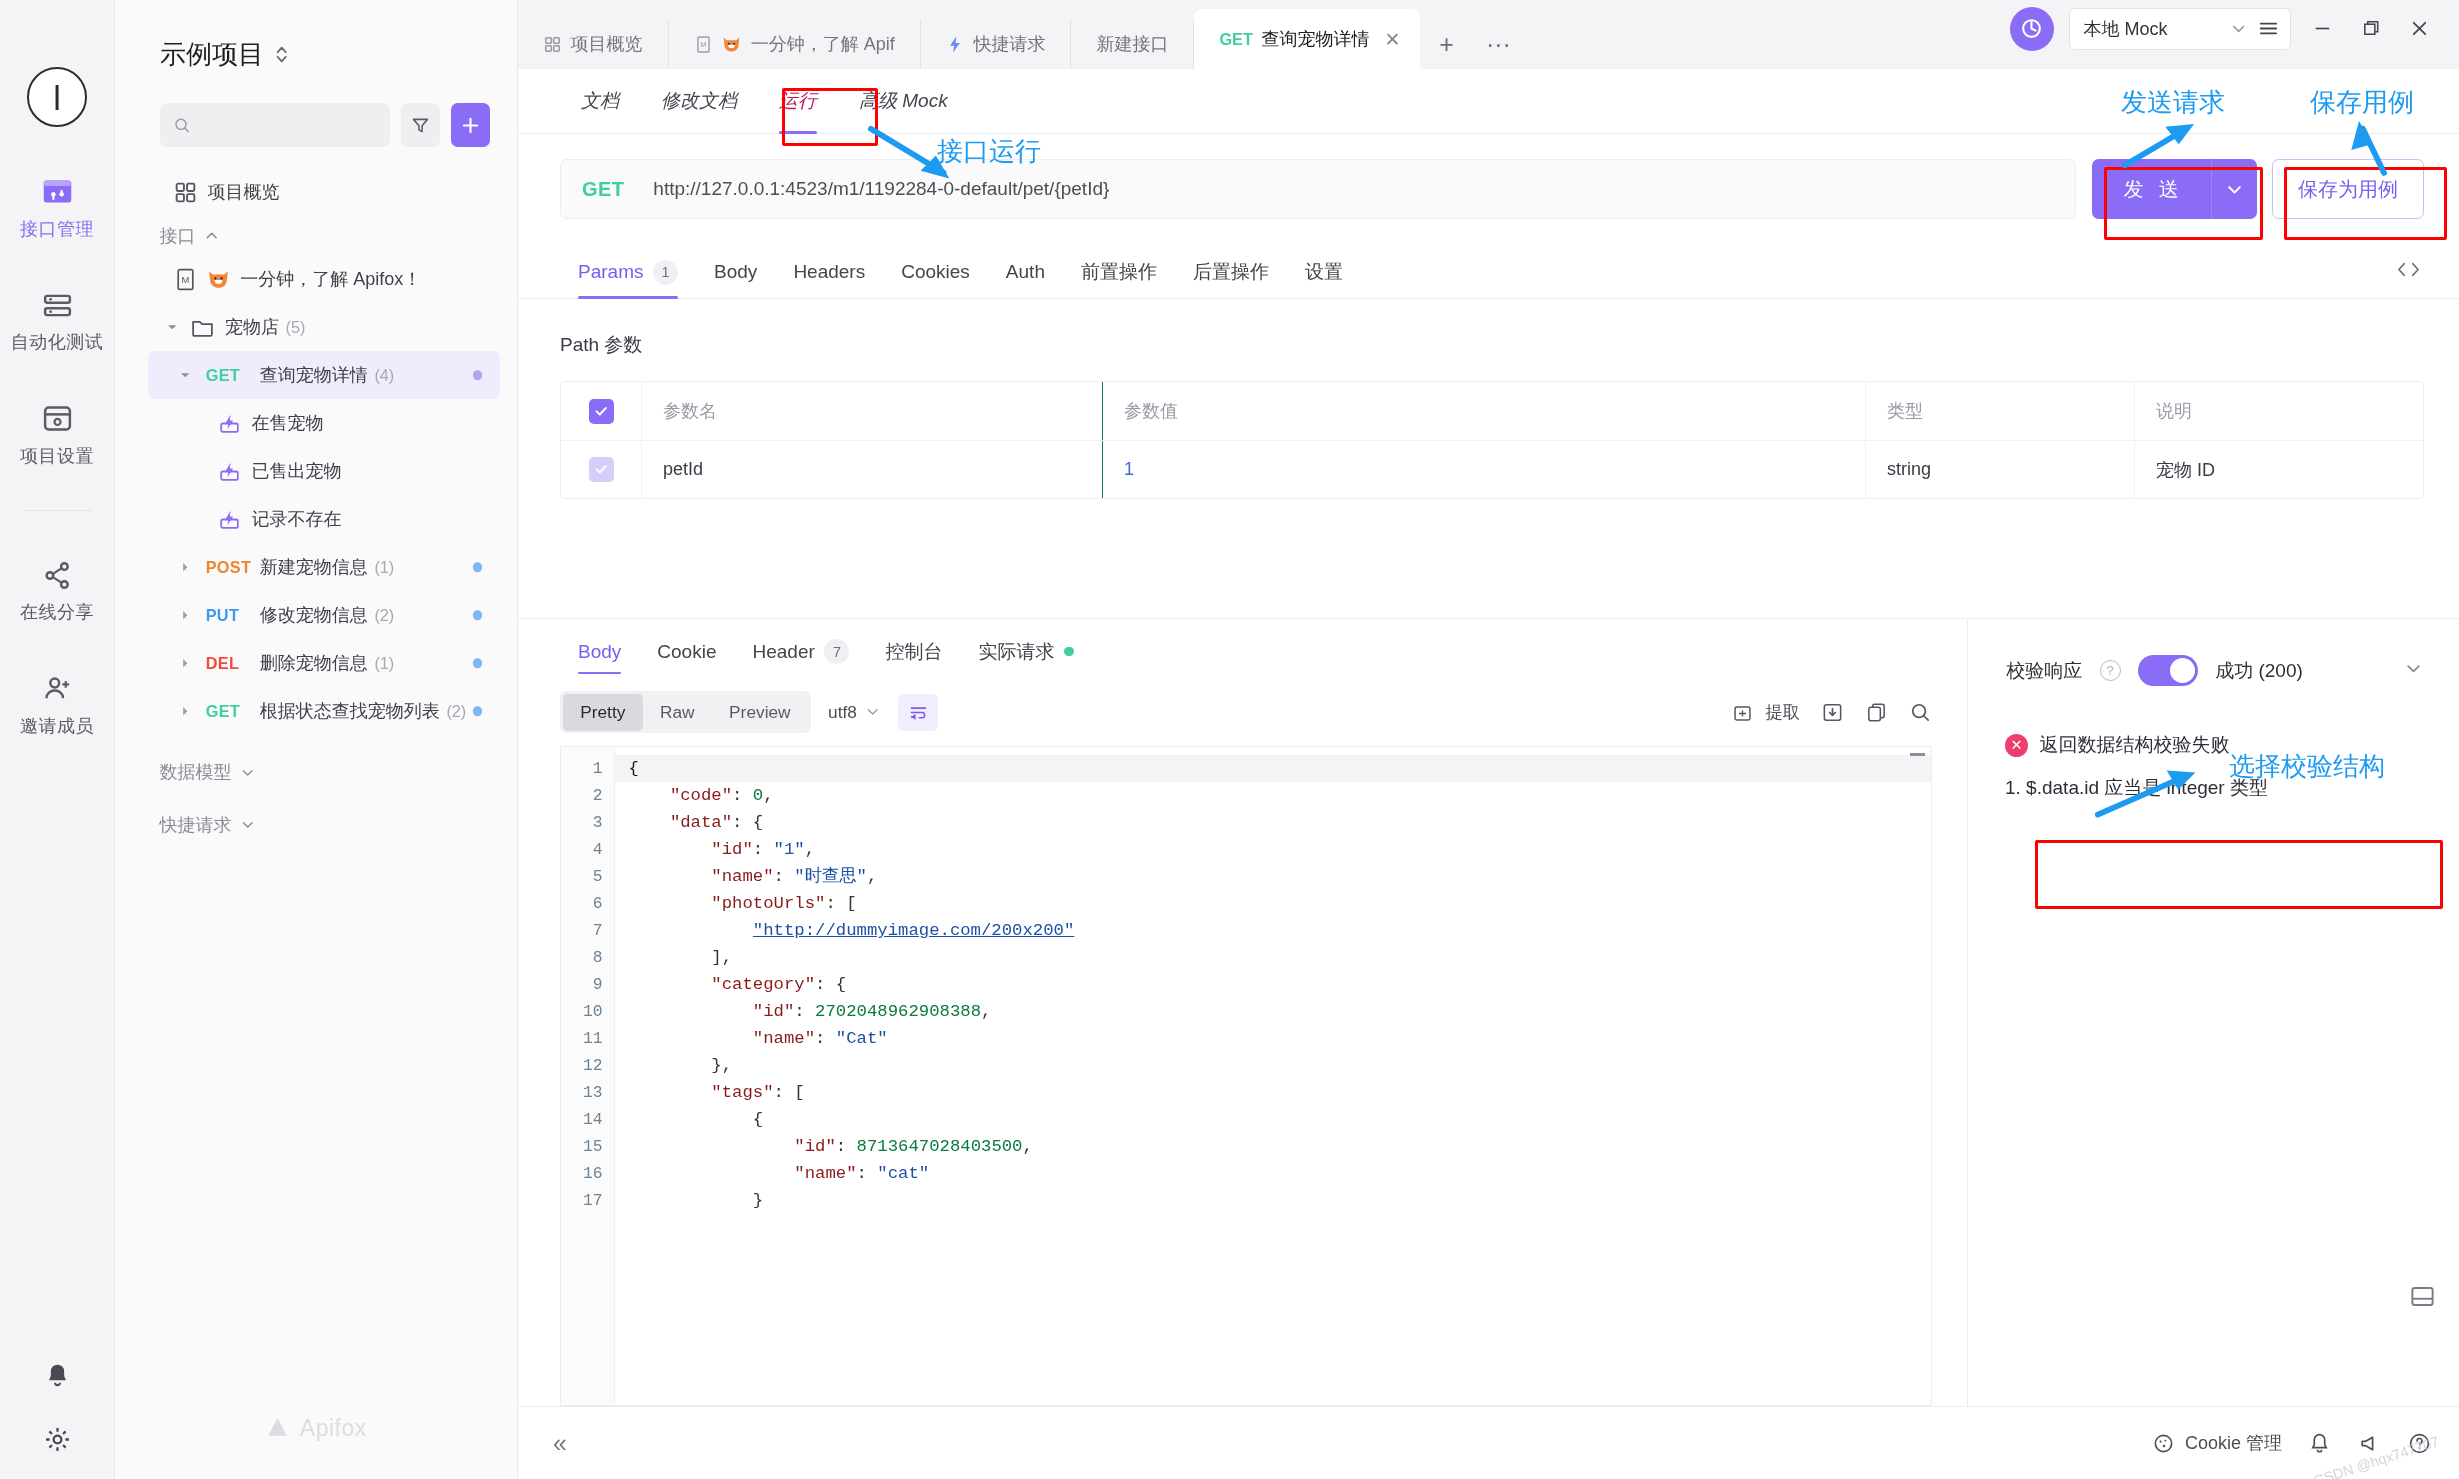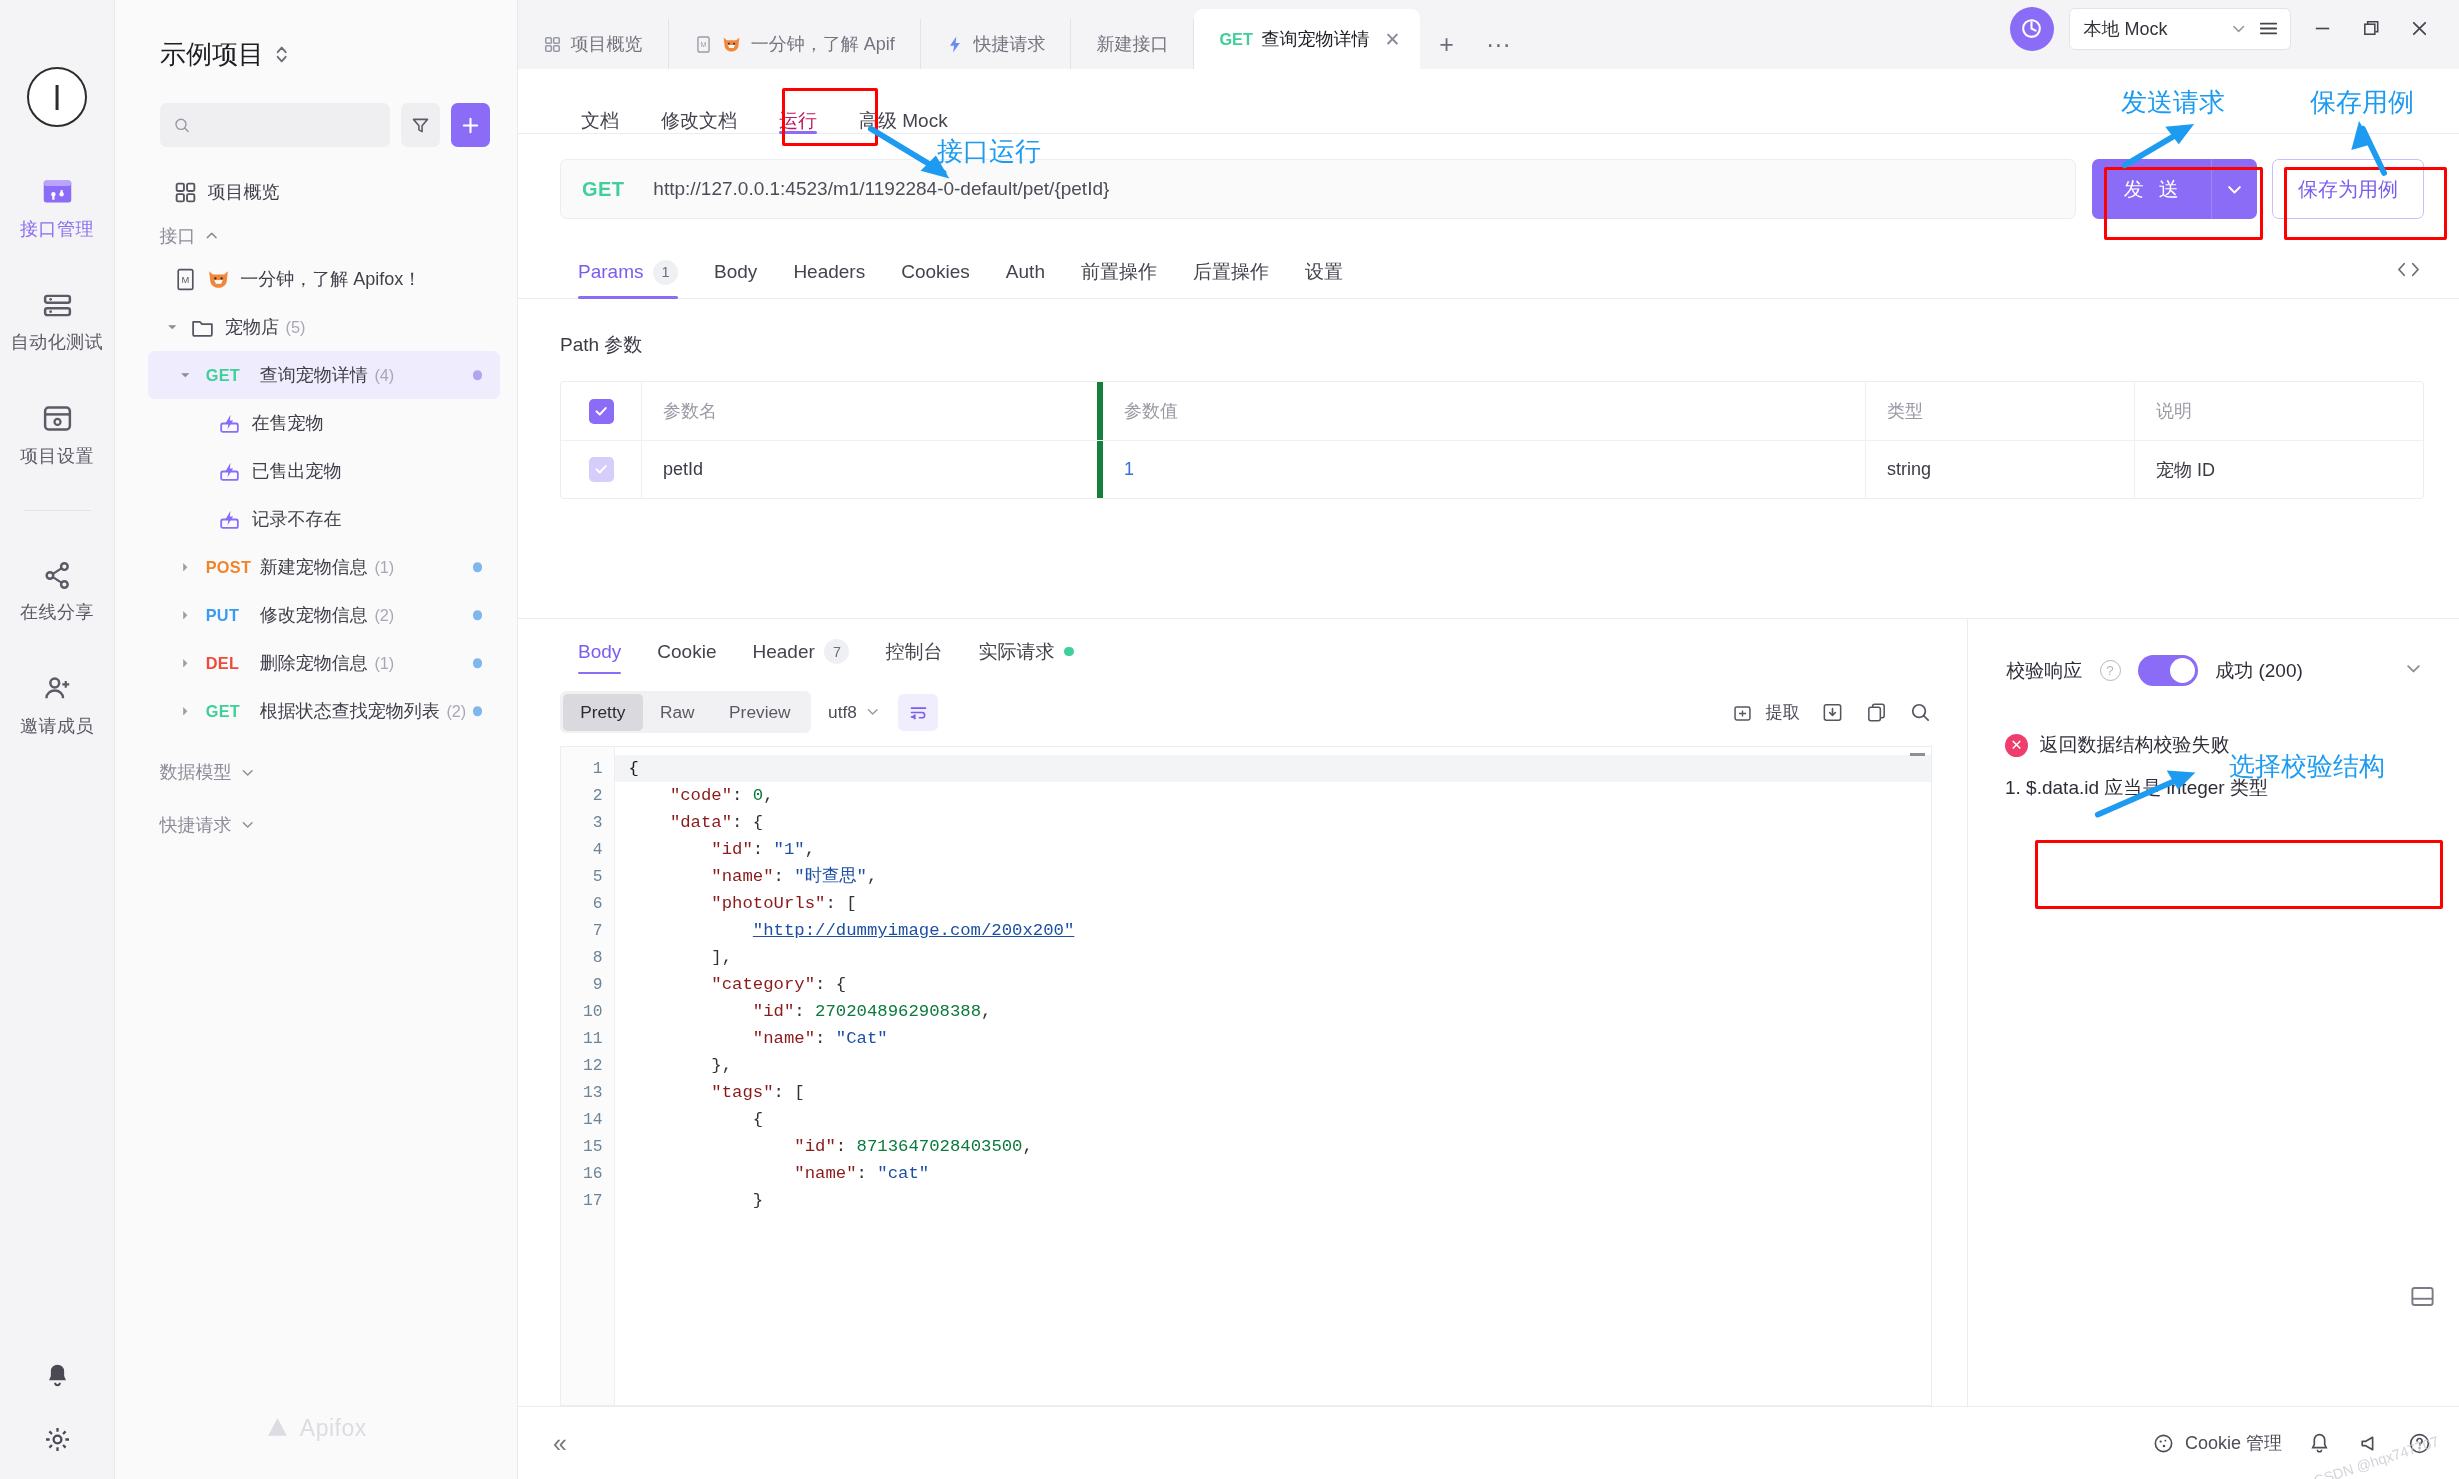--- a/index.html
+++ b/index.html
@@ -156,21 +156,21 @@
   }
   .wbtn { width: 33px; height: 33px; display: flex; align-items: center; justify-content: center; color: #44444e; cursor: pointer; }
 
   
   .subtabs {
     height: 65px; display: flex; align-items: center; gap: 0;
     padding-left: 42px; border-bottom: 1px solid #ececf1; flex: 0 0 65px;
   }
   .subtab {
     font-size: 19px; color: #44444e; cursor: pointer; position: relative;
-    padding: 0 21px; height: 65px; display: flex; align-items: flex-end;
+    padding: 0 21px; height: 65px; display: flex; align-items: center; font-style: italic;
   }
   .subtab.active { color: #be185d; }
   .subtab.active::after {
     content: ""; position: absolute; left: 21px; right: 21px; bottom: 0;
     height: 2.9px; background: #8a6cf6; border-radius: 1.9px;
   }
 
   
   .urlrow { display: flex; align-items: center; gap: 15.4px; padding: 25px 35px 0 42px; }
   .urlbox {
@@ -218,21 +218,21 @@
   .code-toggle { margin-left: auto; padding: 0 37px 0 0; color: #6c6c78; font-size: 21px; cursor: pointer; }
 
   
   .section-label { padding: 33px 0 0 42px; font-size: 19px; color: #3b3b45; }
   .ptable { margin: 23px 35px 0 42px; border: 1px solid #ededf1; border-radius: 3.8px; overflow: hidden; }
   .ptr { display: flex; align-items: center; height: 58px; }
   .ptr + .ptr { border-top: 1px solid #f0f0f4; }
   .ptd { padding: 0 21px; font-size: 18px; color: #3b3b45; overflow: hidden; white-space: nowrap; text-overflow: ellipsis; }
   .ptd.head { color: #9a9aa6; }
   .col-chk { width: 81px; flex: 0 0 81px; display: flex; align-items: center; justify-content: center; border-right: 1px solid #f0f0f4; height:100%; }
-  .col-name { width: 461px; flex: 0 0 461px; border-right: 6px solid #15803d; height:100%; display:flex; align-items:center; }
+  .col-name { width: 461px; flex: 0 0 461px; border-right: 1px solid #15803d; height:100%; display:flex; align-items:center; }
   .col-val { flex: 1 1 auto; border-right: 1px solid #f0f0f4; height:100%; display:flex; align-items:center; min-width:0; }
   .col-type { width: 269px; flex: 0 0 269px; border-right: 1px solid #f0f0f4; height:100%; display:flex; align-items:center; }
   .col-desc { width: 288px; flex: 0 0 288px; height:100%; display:flex; align-items:center; }
   .chk {
     width: 25px; height: 25px; border-radius: 4.8px; background: #8a6cf6;
     display: flex; align-items: center; justify-content: center; cursor: pointer;
   }
   .chk.dim { background: #d7cdfb; }
   .chk svg { display: block; }
   .val-blue { color: #3b6fd4; }

